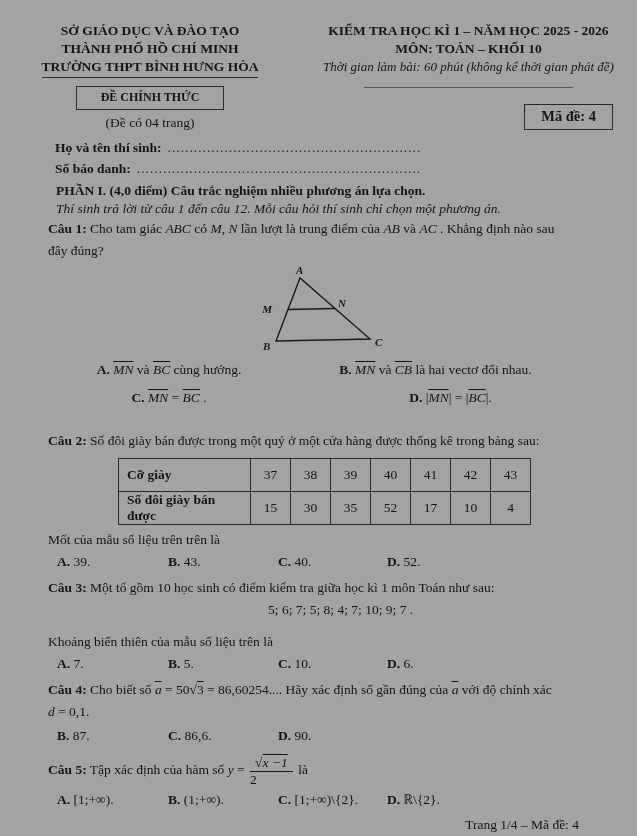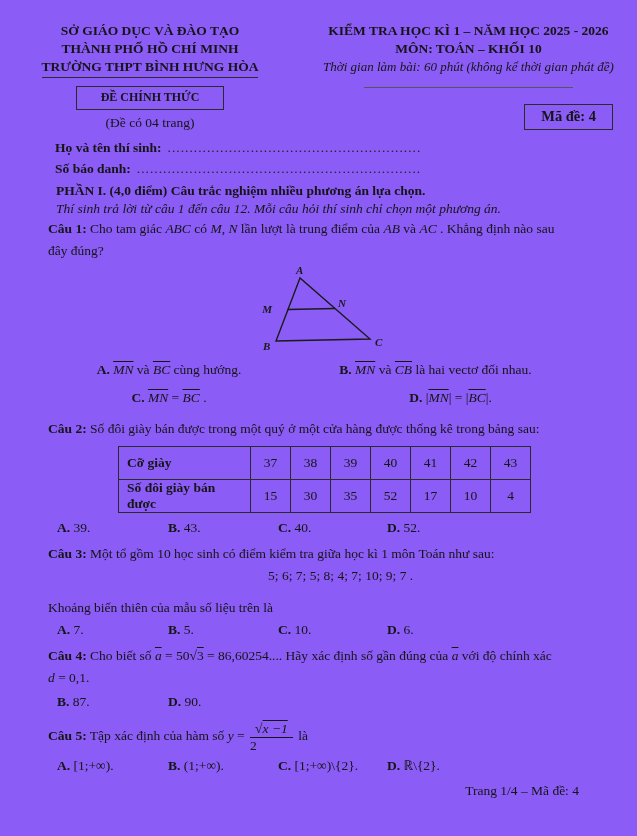--- a/index.html
+++ b/index.html
@@ -1,18 +1,18 @@
 <!DOCTYPE html>
 <html><head>
 <meta charset="utf-8">
 <style>
   * { margin:0; padding:0; box-sizing:border-box; }
   html,body { background:#e8e8e8; }
   .page {
-    width:637px; height:836px; margin:0 auto; background:#8b5cf6;
+    width:637px; height:836px; margin:0 auto; background:#a3a3a3;
     font-family:"Liberation Serif", serif; font-size:13.5px; color:#151515;
     padding-top:22px; overflow:hidden; position:relative;
   }
   .i { font-style:italic; }
   
   .header { display:flex; }
   .h-left { width:300px; text-align:center; }
   .h-right { flex:1; text-align:center; }
   .h-line { line-height:18px; font-weight:bold; }
   .school-underline { display:inline-block; border-bottom:1.5px solid #2a2a2a; padding-bottom:1px; }
@@ -123,21 +123,21 @@
     <div class="opts2">
       <span class="opt"><span class="qlabel">A.</span><span><span class="seg"> </span><span class="seg ol">MN</span><span class="seg"> và </span><span class="seg ol">BC</span><span class="seg"> cùng hướng.</span></span></span>
       <span class="opt"><span class="qlabel">B.</span><span><span class="seg"> </span><span class="seg ol">MN</span><span class="seg"> và </span><span class="seg ol">CB</span><span class="seg"> là hai vectơ đối nhau.</span></span></span>
     </div>
     <div class="opts2">
       <span class="opt"><span class="qlabel">C.</span><span><span class="seg"> </span><span class="seg ol">MN</span><span class="seg"> = </span><span class="seg ol">BC</span><span class="seg"> .</span></span></span>
       <span class="opt"><span class="qlabel">D.</span><span><span class="seg"> |</span><span class="seg ol">MN</span><span class="seg">| = |</span><span class="seg ol">BC</span><span class="seg">|.</span></span></span>
     </div>
   </div>
 
-  <div class="q" style="margin-top:10px">
+  <div class="q" style="margin-top:22px">
     <div class="stem"><span class="qlabel">Câu 2:</span><span> Số đôi giày bán được trong một quý ở một cửa hàng được thống kê trong bảng sau:</span></div>
     <table class="shoe-table">
       <tbody>
           <tr>
         <td class="rowhead">Cỡ giày</td>
         <td class="num">37</td>
         <td class="num">38</td>
         <td class="num">39</td>
         <td class="num">40</td>
         <td class="num">41</td>
@@ -149,20 +149,21 @@
         <td class="num">15</td>
         <td class="num">30</td>
         <td class="num">35</td>
         <td class="num">52</td>
         <td class="num">17</td>
         <td class="num">10</td>
         <td class="num">4</td>
       </tr>
     </tbody>
       </table>
+    <div class="stem">Mốt của mẫu số liệu trên trên là</div>
     <div class="opts4">
       <span class="opt"><span class="qlabel">A.</span><span> 39.</span></span>
       <span class="opt"><span class="qlabel">B.</span><span> 43.</span></span>
       <span class="opt"><span class="qlabel">C.</span><span> 40.</span></span>
       <span class="opt"><span class="qlabel">D.</span><span> 52.</span></span>
     </div>
   </div>
 
   <div class="q" style="margin-top:4px">
     <div class="stem"><span class="qlabel">Câu 3:</span><span> Một tổ gồm 10 học sinh có điểm kiểm tra giữa học kì 1 môn Toán như sau:</span></div>
@@ -175,20 +176,21 @@
       <span class="opt"><span class="qlabel">C.</span><span> 10.</span></span>
       <span class="opt"><span class="qlabel">D.</span><span> 6.</span></span>
     </div>
   </div>
 
   <div class="q" style="margin-top:4px">
     <div class="stem"><span class="qlabel">Câu 4:</span><span><span class="seg"> Cho biết số </span><span class="seg ol">a</span><span class="seg"> = 50</span><span class="seg sqrt">√<span class="rad">3</span></span><span class="seg"> = 86,60254.... Hãy xác định số gần đúng của </span><span class="seg ol">a</span><span class="seg"> với độ chính xác</span></span></div>
     <div class="stem"><span class="seg i">d</span><span class="seg"> = 0,1.</span></div>
     <div class="opts4" style="margin-top:2px">
       <span class="opt"><span class="qlabel">B.</span><span> 87.</span></span>
+      <span class="opt"><span class="qlabel">C.</span><span> 86,6.</span></span>
       <span class="opt"><span class="qlabel">D.</span><span> 90.</span></span>
     </div>
   </div>
 
   <div class="q" style="margin-top:4px">
     <div class="stem stem-q5">
       <span class="qlabel">Câu 5:</span><span><span class="seg"> Tập xác định của hàm số </span><span class="seg i">y</span><span class="seg"> = </span></span><span class="frac"><span class="num"><span class="seg sqrt i">√<span class="rad">x −1</span></span></span><span class="den">2</span></span><span> là</span>
     </div>
     <div class="opts4">
       <span class="opt"><span class="qlabel">A.</span><span> [1;+∞).</span></span>

